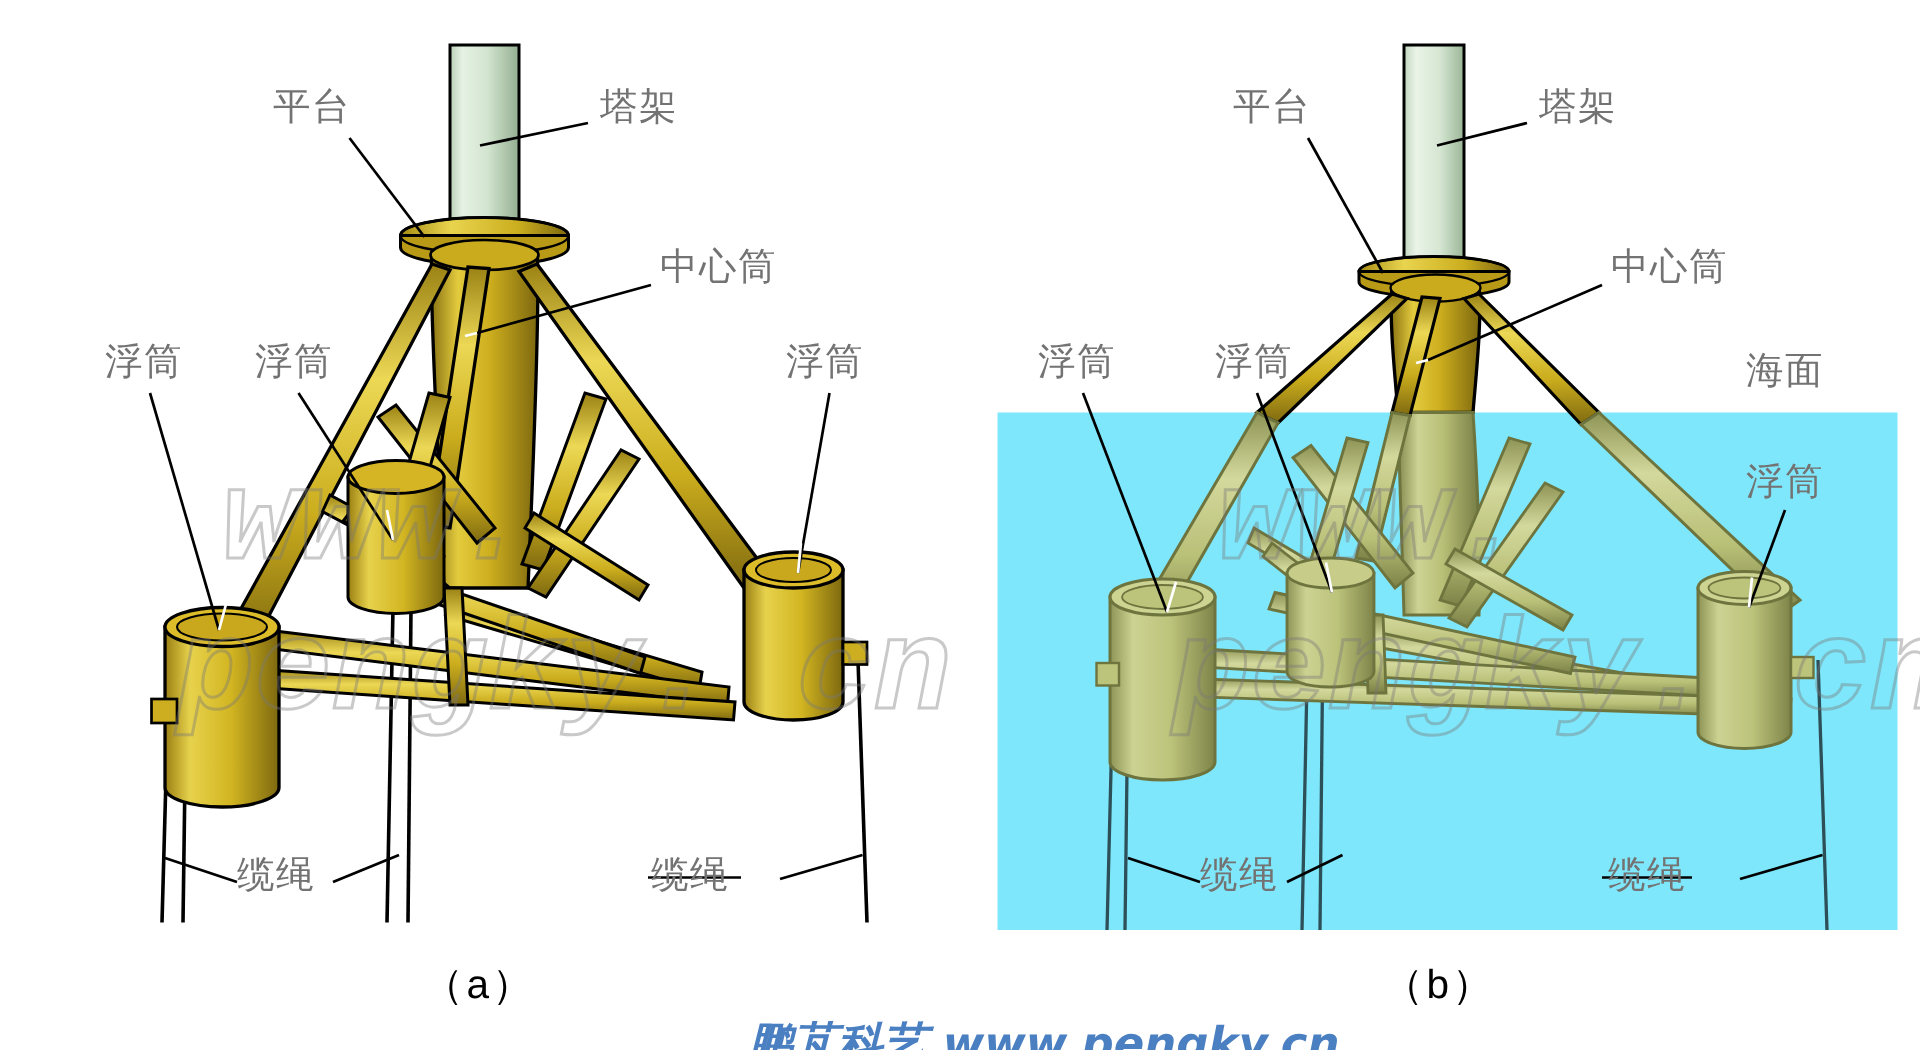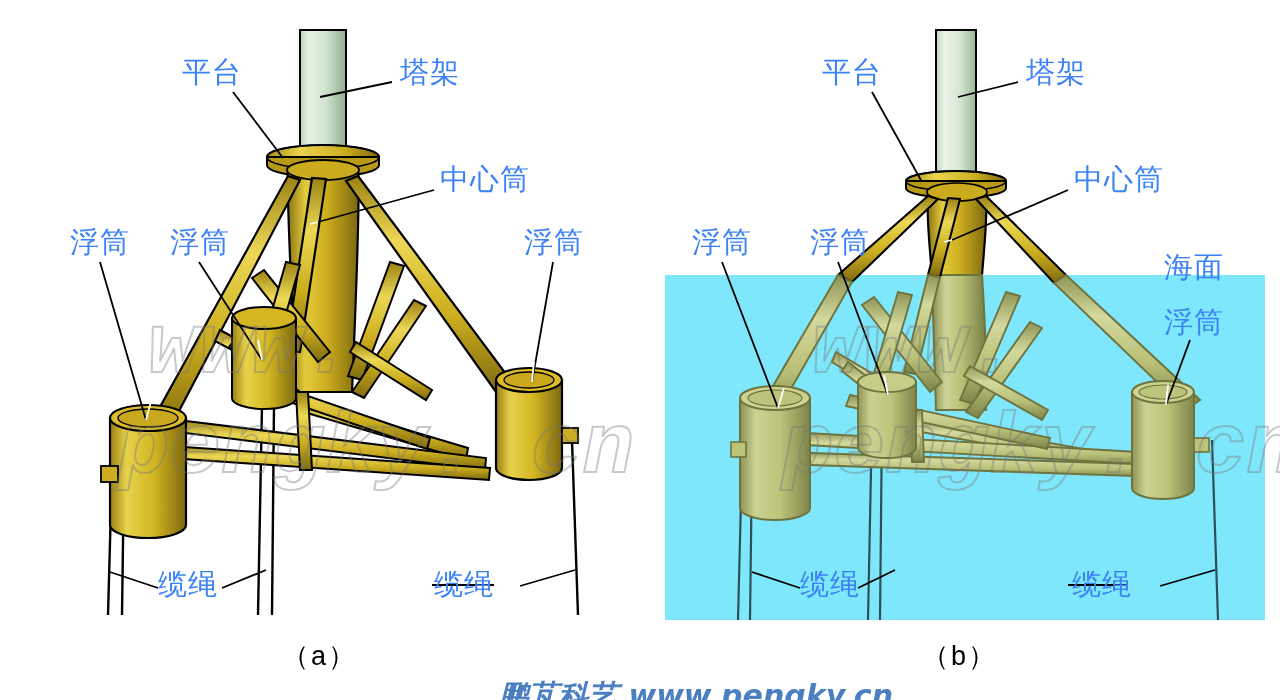--- a/index.html
+++ b/index.html
@@ -3,22 +3,22 @@
 <meta charset="utf-8">
 <style>
   html,body{margin:0;padding:0;background:#ffffff;}
   body{width:1280px;height:700px;overflow:hidden;
        font-family:"Liberation Sans","DejaVu Sans",sans-serif;}
   #stage{position:relative;width:1280px;height:700px;background:#fff;}
   svg.layer{position:absolute;left:0;top:0;width:1280px;height:700px;}
   .cnlabel{
     position:absolute;
     font-family:"DejaVu Sans","Liberation Sans",sans-serif;
-    font-size:29px;
-    color:#3b82f6;
+    font-size:25px;
+    color:#737373;
     white-space:nowrap;
     letter-spacing:1px;
     line-height:1;
   }
   .caption{
     position:absolute;
     font-family:"Liberation Sans","DejaVu Sans",sans-serif;
     font-size:27px;
     color:#000;
     white-space:nowrap;
@@ -310,21 +310,21 @@
   <div class="cnlabel" style="left:524px; top:228px;">浮筒</div>
   <div class="cnlabel" style="left:158px; top:570px;">缆绳</div>
   <div class="cnlabel" style="left:434px; top:570px;">缆绳</div>
   <div class="caption" style="left:282px; top:638px;">（a）</div>
 
   <div class="cnlabel" style="left:822px;  top:58px;">平台</div>
   <div class="cnlabel" style="left:1026px; top:58px;">塔架</div>
   <div class="cnlabel" style="left:1074px; top:165px;">中心筒</div>
   <div class="cnlabel" style="left:692px;  top:228px;">浮筒</div>
   <div class="cnlabel" style="left:810px;  top:228px;">浮筒</div>
-  <div class="cnlabel" style="left:1164px; top:253px;font-family:Liberation Serif, serif;">海面</div>
+  <div class="cnlabel" style="left:1164px; top:235px;font-family:Liberation Serif, serif;">海面</div>
   <div class="cnlabel" style="left:1164px; top:308px;">浮筒</div>
   <div class="cnlabel" style="left:800px;  top:570px;">缆绳</div>
   <div class="cnlabel" style="left:1072px; top:570px;">缆绳</div>
   <div class="caption" style="left:922px;  top:638px;">（b）</div>
 
   <div class="sitewm">鹏芃科艺 www.pengky.cn</div>
 
 </div>
 
 </body></html>

